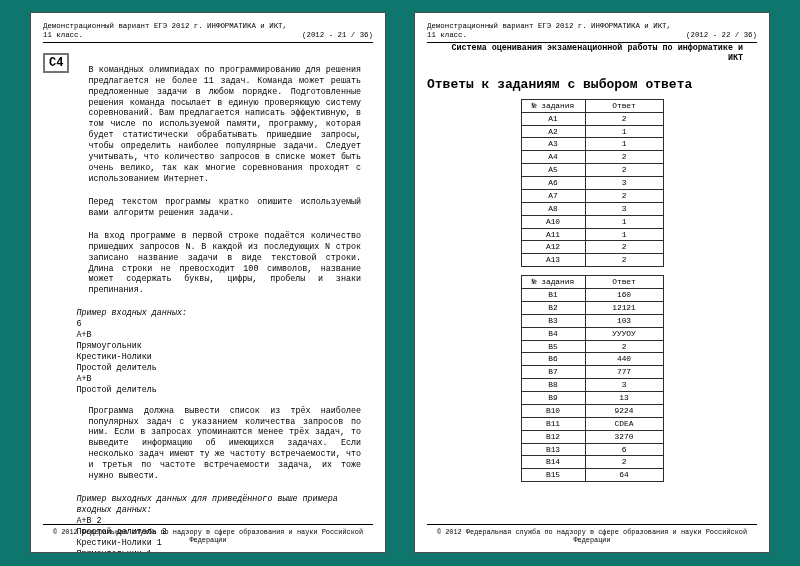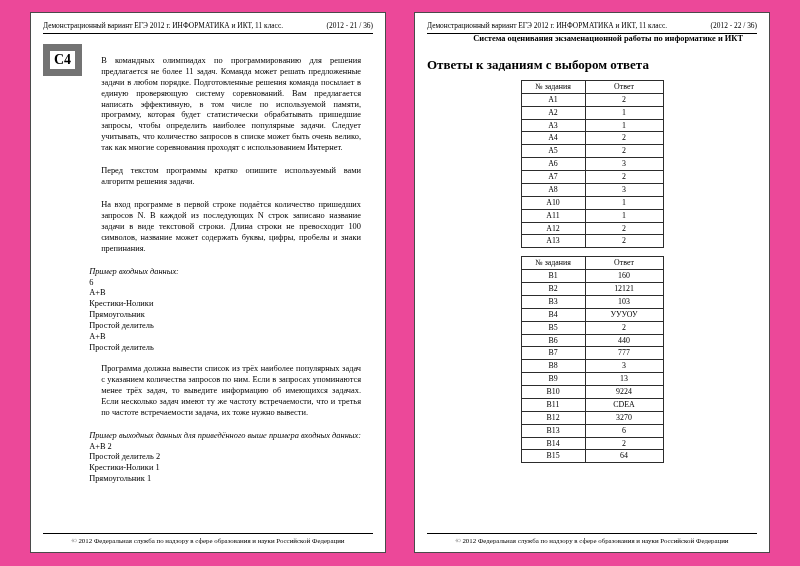--- a/index.html
+++ b/index.html
@@ -3,21 +3,21 @@
 <meta charset="utf-8">
 <style>
   * { box-sizing: border-box; }
   html, body { margin: 0; padding: 0; }
   body {
     width: 800px; height: 566px;
     background: #ffffff;
     font-family: "Liberation Serif", "DejaVu Serif", serif;
     color: #000;
   }
-  .spread { position: relative; width: 800px; height: 566px; background: #ec4899; overflow: hidden; }
+  .spread { position: relative; width: 800px; height: 566px; background: #0f766e; overflow: hidden; font-family: Liberation Mono, monospace; }
 
   .page {
     position: absolute; top: 12px;
     width: 356px; height: 541px;
     background: #fff;
     border: 1px solid #4a4a4a;
     padding: 9px 12px 24px 12px;
     overflow: hidden;
   }
   .page.left  { left: 30px; }
@@ -35,22 +35,22 @@
     position: absolute; left: 12px; right: 12px; bottom: 8px;
     border-top: 1px solid #000;
     padding-top: 3px;
     text-align: center;
     font-size: 6.9px;
   }
 
   
   .task-wrap { display: flex; gap: 7px; margin-top: 10px; }
   .c4box {
-    border: 7px solid #737373;
-    font-weight: bold; font-size: 14px;
+    border: 2px solid #737373;
+    font-weight: bold; font-size: 12px;
     padding: 1px 4px;
     align-self: flex-start;
     flex: 0 0 auto;
   }
   .task-body { flex: 1 1 auto; font-size: 8.4px; line-height: 1.3; }
   .para { margin: 12px; text-align: justify; }
   .label-italic { font-style: italic; margin: 0; }
   .lines div { white-space: nowrap; }
   .gap-top { margin-top: 10px; }
 
@@ -85,23 +85,23 @@
         <p class="para">В командных олимпиадах по программированию для решения предлагается не более 11 задач. Команда может решать предложенные задачи в любом порядке. Подготовленные решения команда посылает в единую проверяющую систему соревнований. Вам предлагается написать эффективную, в том числе по используемой памяти, программу, которая будет статистически обрабатывать пришедшие запросы, чтобы определить наиболее популярные задачи. Следует учитывать, что количество запросов в списке может быть очень велико, так как многие соревнования проходят с использованием Интернет.</p>
         <p class="para">Перед текстом программы кратко опишите используемый вами алгоритм решения задачи.</p>
         <p class="para">На вход программе в первой строке подаётся количество пришедших запросов N. В каждой из последующих N строк записано название задачи в виде текстовой строки. Длина строки не превосходит 100 символов, название может содержать буквы, цифры, пробелы и знаки препинания.</p>
         <p class="label-italic">Пример входных данных:</p>
         <div class="lines">
 
             <div>6</div>
 
             <div>А+В</div>
 
+            <div>Прямоугольник</div>
+
             <div>Крестики-Нолики</div>
-
-            <div>Прямоугольник</div>
 
             <div>Простой делитель</div>
 
             <div>А+В</div>
 
             <div>Простой делитель</div>
           </div>
         <p class="para gap-top">Программа должна вывести список из трёх наиболее популярных задач с указанием количества запросов по ним. Если в запросах упоминаются менее трёх задач, то выведите информацию об имеющихся задачах. Если несколько задач имеют ту же частоту встречаемости, что и третья по частоте встречаемости задача, их тоже нужно вывести.</p>
         <p class="label-italic">Пример выходных данных для приведённого выше примера входных данных:</p>
         <div class="lines">

